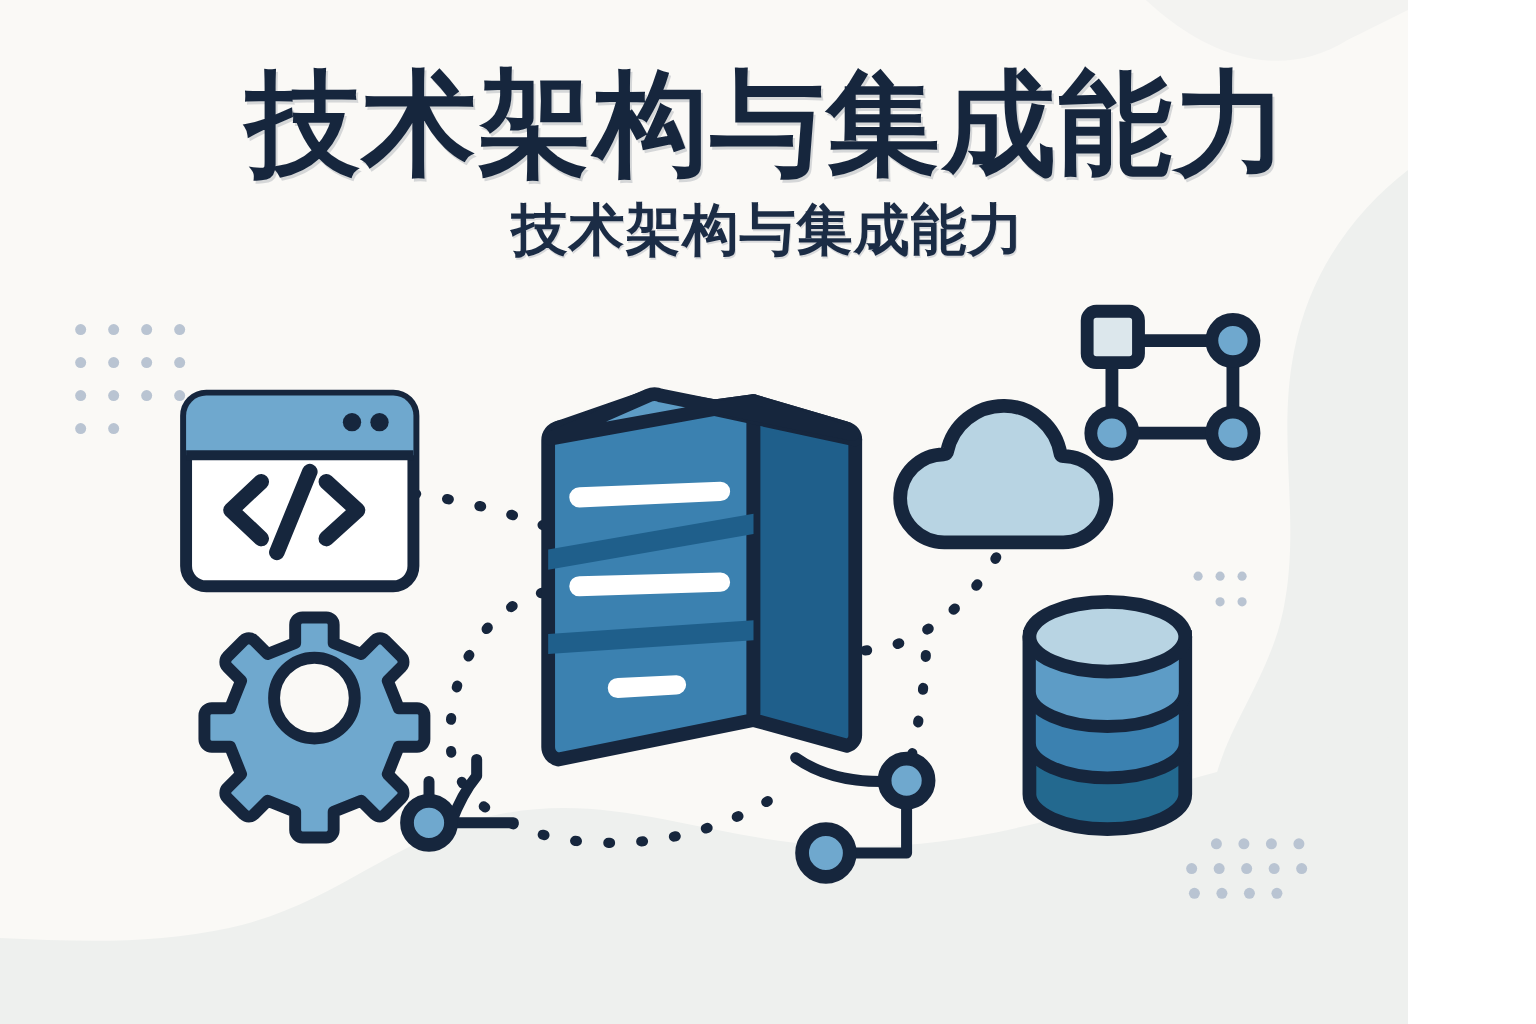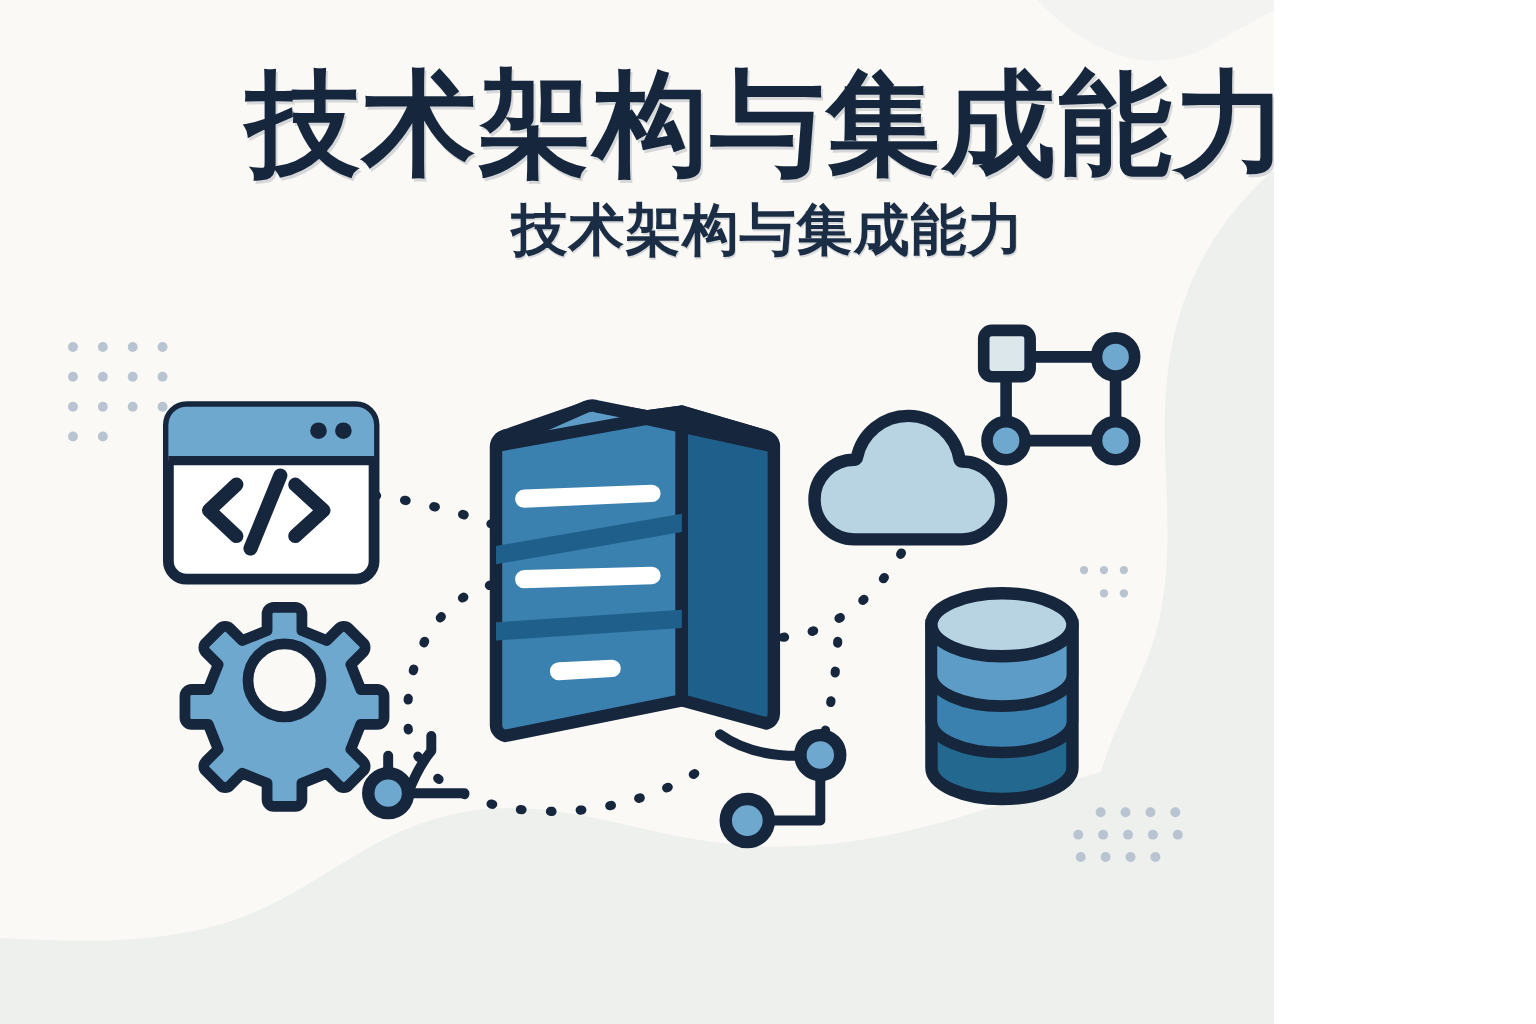--- a/index.html
+++ b/index.html
@@ -6,21 +6,21 @@
   html, body {
     margin: 0;
     padding: 0;
     background: #ffffff;
   }
   body {
     font-family: "Liberation Sans", "DejaVu Sans", sans-serif;
   }
   .canvas {
     position: relative;
-    width: 1274px;
+    width: 1408px;
     height: 1024px;
     overflow: hidden;
     background: #fca5a5;
   }
   .bg-layer {
     position: absolute;
     inset: 0;
     width: 100%;
     height: 100%;
   }

